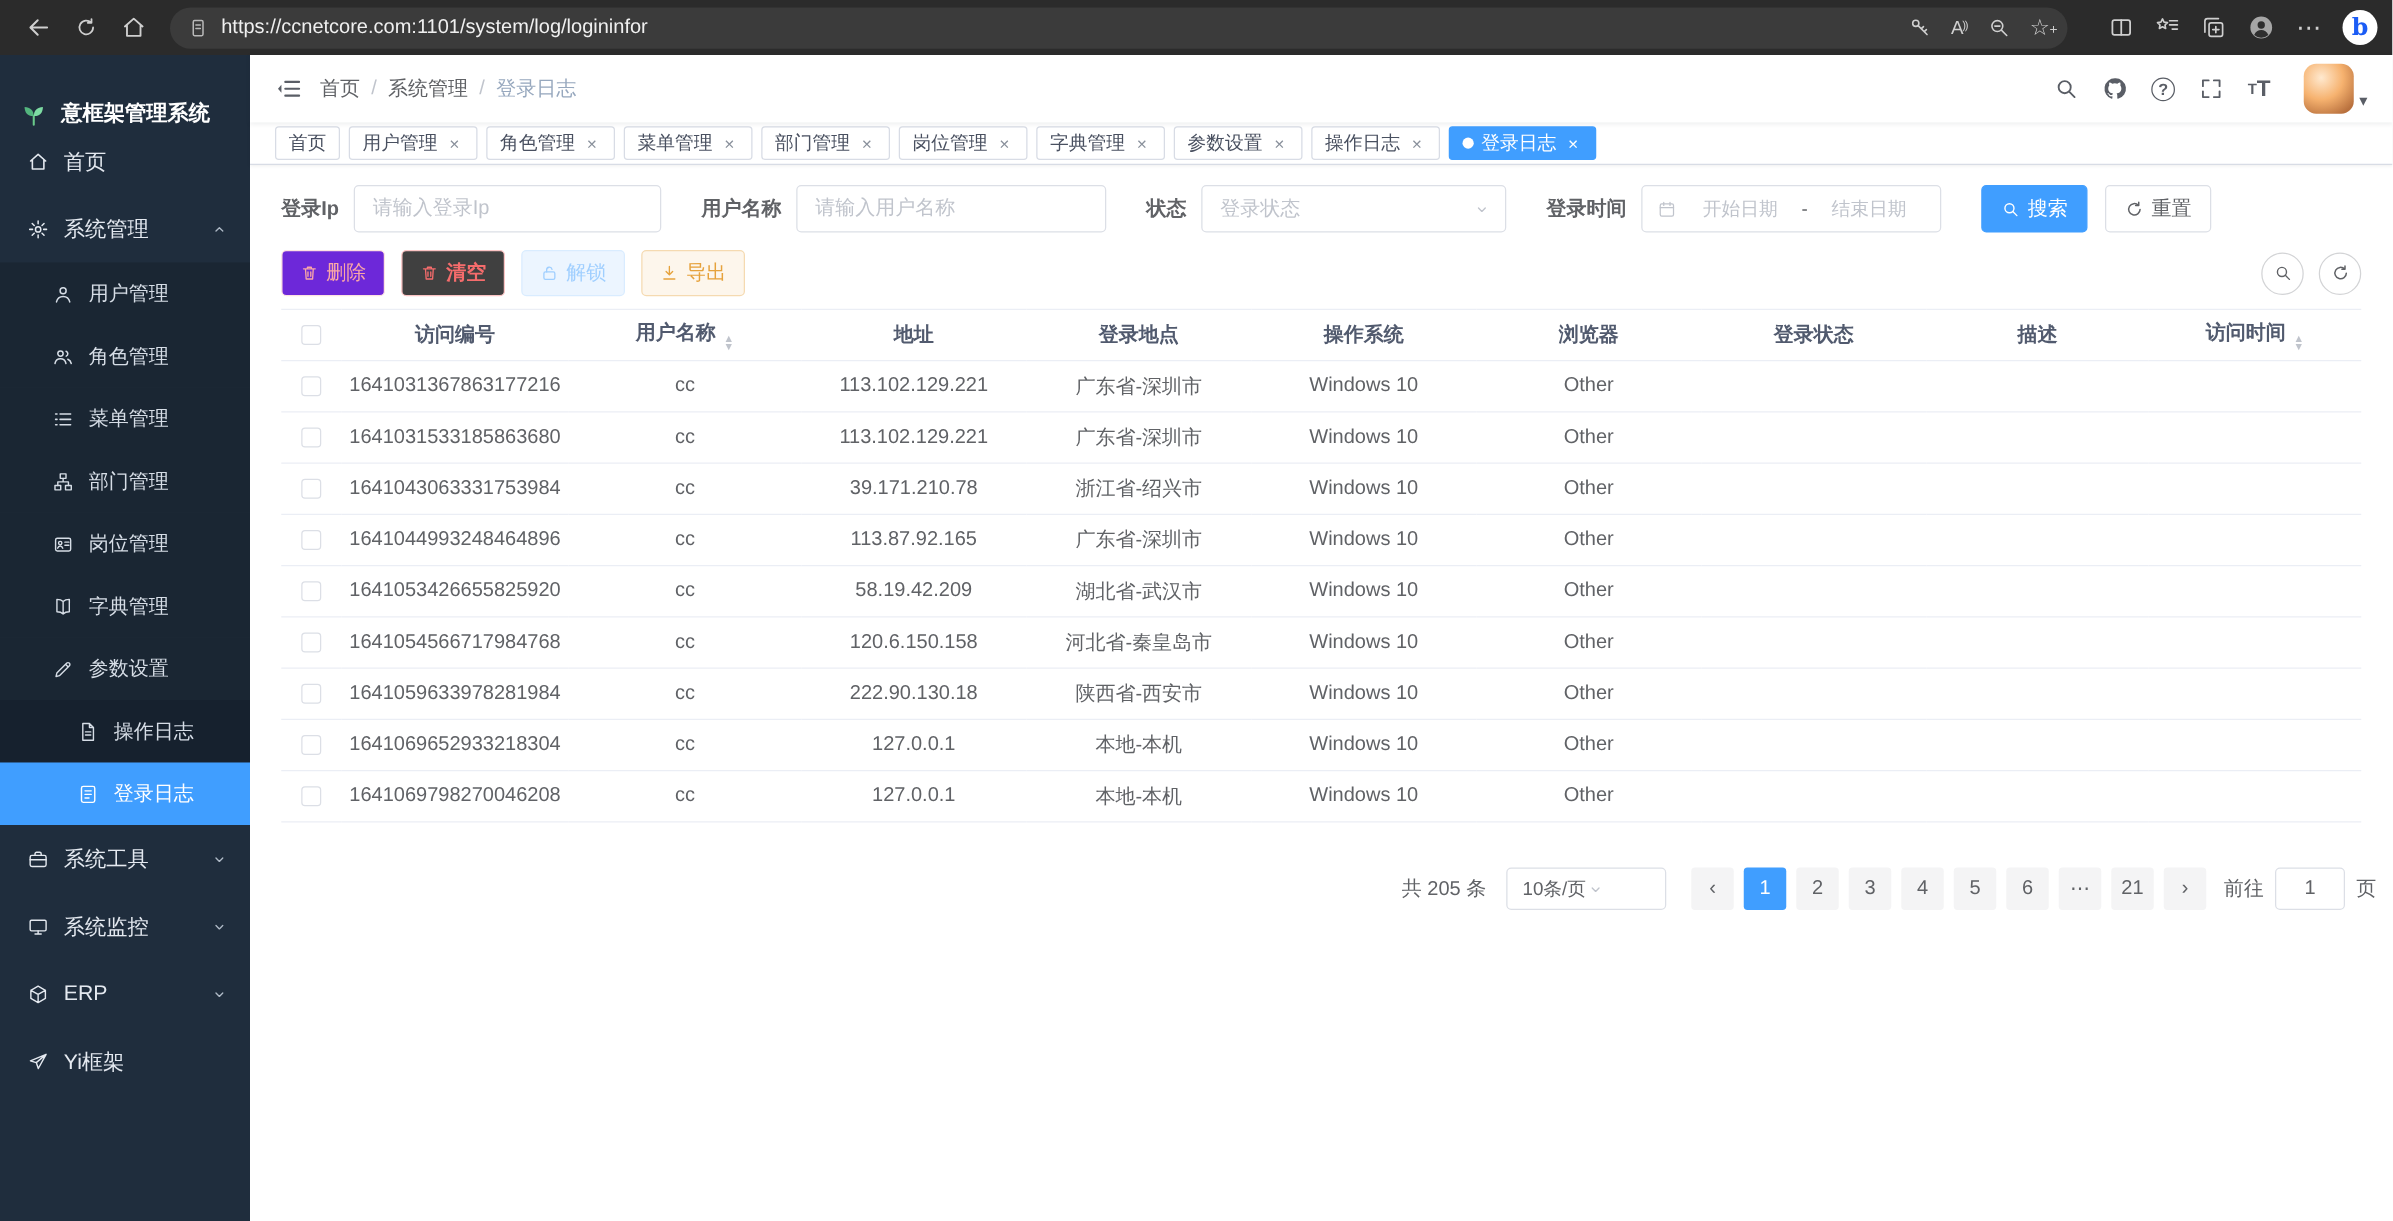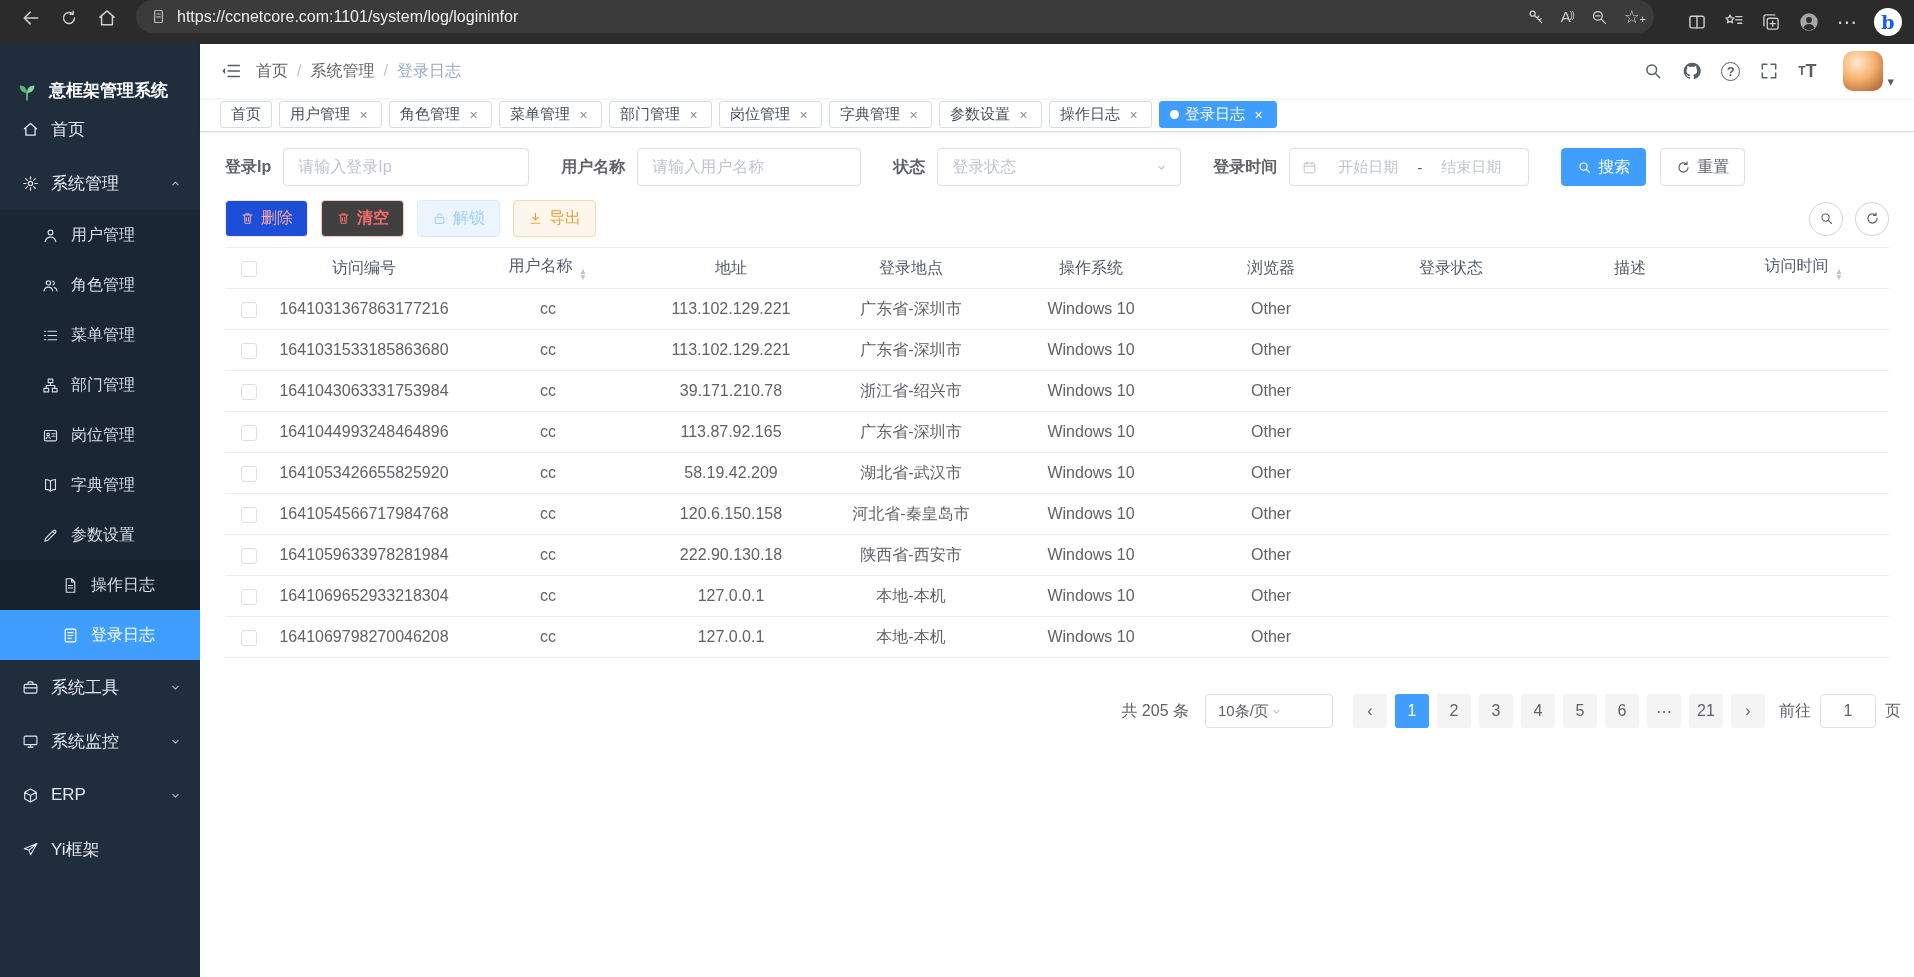--- a/index.html
+++ b/index.html
@@ -5,21 +5,21 @@
   * { margin:0; padding:0; box-sizing:border-box; }
   html,body { width:1914px; height:977px; overflow:hidden; background:#fff;
     font-family:"Liberation Sans","DejaVu Sans",sans-serif; }
 
   
   svg.ic { display:block; }
   .ic12{width:13px;height:13px} .ic14{width:15px;height:15px} .ic16{width:17px;height:17px}
   .ic18{width:18px;height:18px} .ic20{width:20px;height:20px} .ic22{width:22px;height:22px}
 
   
-  .browser-bar { height:44px; background:#2b2b2b; display:flex; 
+  .browser-bar { height:44px; background:#2b2b2b; display:flex; align-items:center;
     padding:0 12px; color:#cfcfcf; }
   .bicon { width:38px; height:36px; display:flex; align-items:center; justify-content:center;
     border-radius:6px; color:#cfcfcf; flex:none; cursor:pointer; }
   .url-bar { flex:1; height:33px; margin:0 10px; background:#3b3b3b; border-radius:17px;
     display:flex; align-items:center; padding:0 14px; min-width:0; cursor:text; }
   .url-bar .page-ic { color:#b9b9b9; margin-right:10px; flex:none; }
   .url-text { color:#f0f0f0; font-size:16px; white-space:nowrap; overflow:hidden; flex:1; }
   .url-actions { display:flex; align-items:center; gap:16px; color:#cfcfcf; flex:none; }
   .raloud { font-size:15px; color:#cfcfcf; letter-spacing:-1px; cursor:pointer;}
   .raloud i { font-style:normal; font-size:9px; vertical-align:4px; }
@@ -90,21 +90,21 @@
   .content { flex:1; background:#fff; padding:16px 25px 0; min-width:0; }
 
   
   .filters { display:flex; align-items:center; margin-bottom:14px; }
   .fg { display:flex; align-items:center; margin-right:32px; }
   .flabel { font-size:16px; font-weight:700; color:#606266; margin-right:12px; white-space:nowrap; }
   .finput { height:38px; border:1px solid #dcdfe6; border-radius:4px; font-size:16px;
     color:#606266; padding:0 14px; background:#fff; outline:none;
     font-family:"Liberation Sans","DejaVu Sans",sans-serif; }
   .finput::placeholder { color:#c0c4cc; }
-  .w246{width:246px} .w248{width:224px}
+  .w246{width:246px} .w248{width:248px}
   .fsel { width:244px; height:38px; border:1px solid #dcdfe6; border-radius:4px;
     display:flex; align-items:center; padding:0 12px 0 14px; cursor:pointer; background:#fff; }
   .fsel .ph { flex:1; font-size:16px; color:#c0c4cc; }
   .fsel .sel-caret { color:#c0c4cc; }
   .fdate { width:240px; height:38px; border:1px solid #dcdfe6; border-radius:4px;
     display:flex; align-items:center; padding:0 12px; background:#fff; cursor:pointer; }
   .fdate .cal { color:#c0c4cc; margin-right:6px; flex:none; }
   .fdate .ph { flex:1; text-align:center; font-size:15px; color:#c0c4cc; white-space:nowrap; }
   .fdate .sep { color:#606266; font-size:15px; padding:0 4px; }
   .btn { height:38px; display:inline-flex; align-items:center; gap:6px; padding:0 15px;
@@ -113,31 +113,31 @@
     font-family:"Liberation Sans","DejaVu Sans",sans-serif; }
   .btn-primary { background:#409eff; border-color:#409eff; color:#fff; }
   .btn + .btn { margin-left:14px; }
 
   
   .actions { display:flex; align-items:center; margin-bottom:10px; }
   .abtn { height:37px; display:inline-flex; align-items:center; gap:6px; padding:0 14px;
     border-radius:4px; font-size:16px; border:1px solid; cursor:pointer; white-space:nowrap;
     font-family:"Liberation Sans","DejaVu Sans",sans-serif; background:#fff; }
   .abtn + .abtn { margin-left:13px; }
-  .a-danger-dis { color:#f9a7a7; background:#1d4ed8; border-color:#fde2e2; }
+  .a-danger-dis { color:#f9a7a7; background:#6d28d9; border-color:#fde2e2; }
   .a-danger { color:#f56c6c; background:#404040; border-color:#fbc4c4;font-weight:bold; }
   .a-primary-dis { color:#a0cfff; background:#ecf5ff; border-color:#d9ecff; }
   .a-warning { color:#e6a23c; background:#fdf6ec; border-color:#f5dab1; }
   .actions-right { margin-left:auto; display:flex; align-items:center; gap:12px; }
   .cbtn { width:34px; height:34px; border-radius:50%; border:1px solid #d3d4d6; background:#fff;
     color:#606266; display:flex; align-items:center; justify-content:center; cursor:pointer; }
 
   
   table { width:100%; border-collapse:collapse; table-layout:fixed; font-size:16px; color:#606266; }
-  thead th { height:41px; font-weight:400; color:#515a6e; border-top:1px solid #ebeef5;
+  thead th { height:41px; font-weight:700; color:#515a6e; border-top:1px solid #ebeef5;
     border-bottom:1px solid #ebeef5; text-align:center; white-space:nowrap; overflow:hidden; }
   tbody td { height:41px; border-bottom:1px solid #ebeef5; text-align:center;
     white-space:nowrap; overflow:hidden; padding:0 4px; }
   .cb { display:inline-block; width:16px; height:16px; border:1px solid #dcdfe6;
     border-radius:3px; background:#fff; vertical-align:middle; cursor:pointer; }
   .sorters { display:inline-flex; flex-direction:column; margin-left:5px;
     vertical-align:-3px; cursor:pointer; }
   .sorters i { font-style:normal; font-size:10px; line-height:6px; color:#c0c4cc;
     transform:scale(.85); }
 

